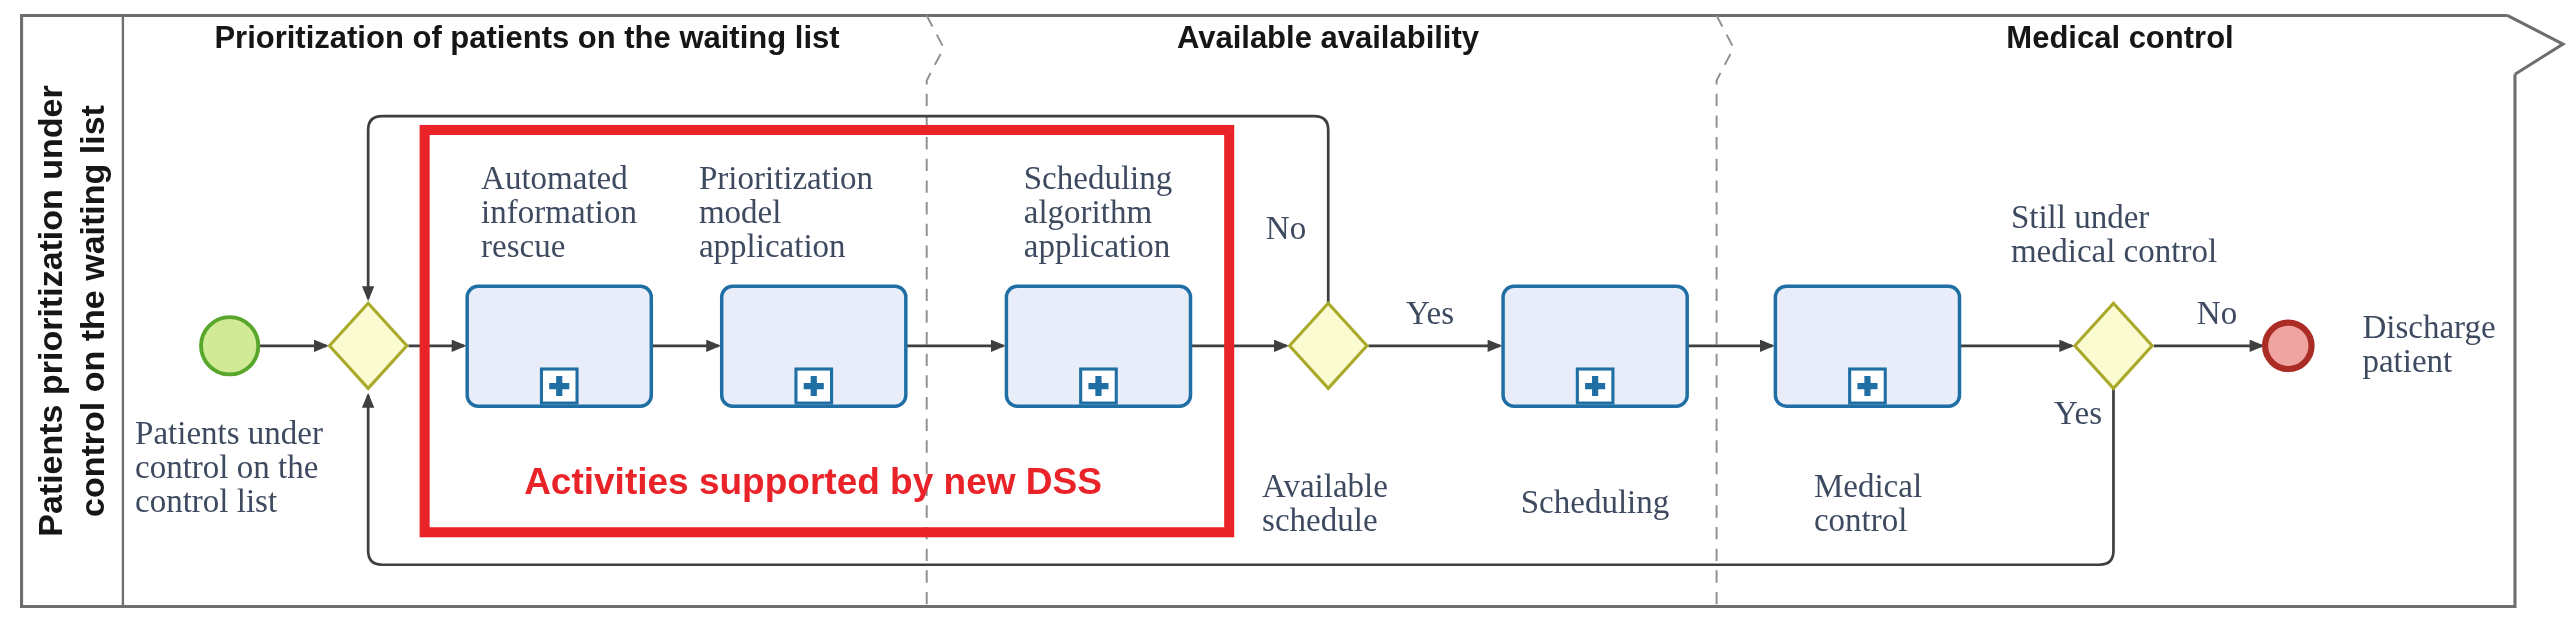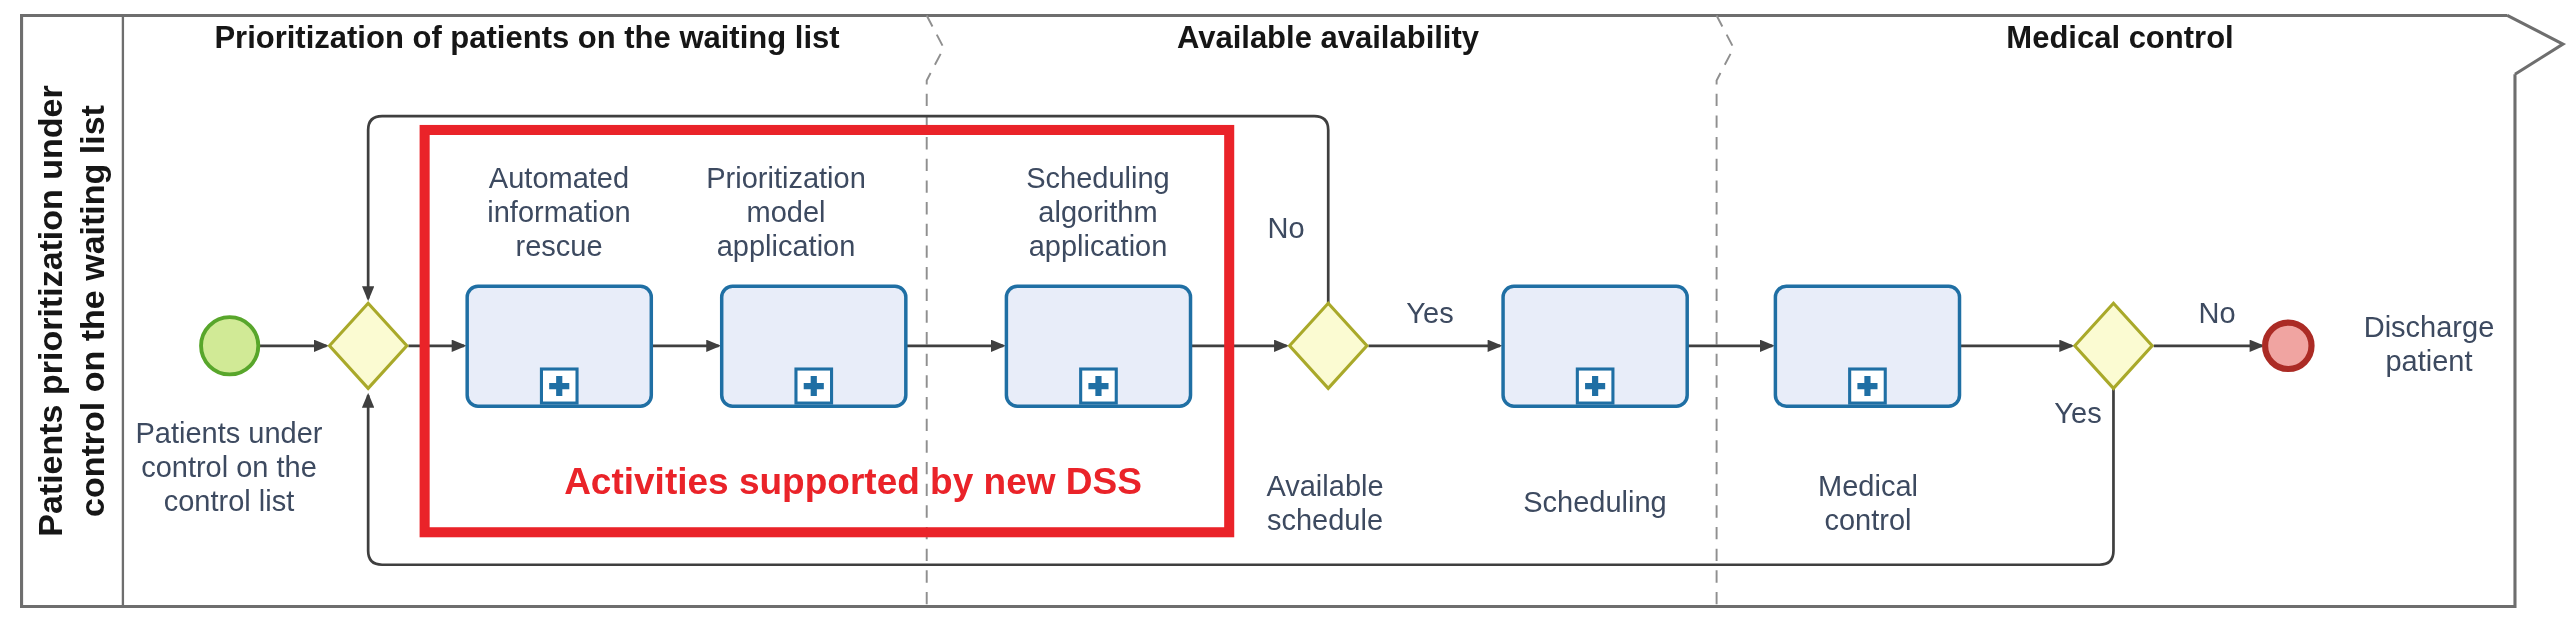--- a/index.html
+++ b/index.html
@@ -18,23 +18,23 @@
   .end{fill:var(--end-fill);stroke:var(--end-border);stroke-width:8;}
   .dssbox{fill:none;stroke:var(--highlight-red);stroke-width:13;}
   .plusbox{fill:#ffffff;stroke:var(--task-border);stroke-width:4;}
   .plus{stroke:var(--task-border);stroke-width:8;fill:none;}
   .arrowhead{fill:var(--line);}
 
   
   .phase-title{position:absolute;top:20px;transform:translateX(-50%);font-size:31px;font-weight:bold;color:var(--title-text);white-space:nowrap;}
   .lane-label{position:absolute;left:71px;top:311px;transform:translate(-50%,-50%) rotate(-90deg);
     font-size:34px;line-height:42px;font-weight:bold;color:var(--title-text);text-align:center;white-space:nowrap;}
-  .nlabel{position:absolute;transform:translateX(-50%);text-align:center;font-size:29px;line-height:34px;
-    color:var(--label-text);white-space:nowrap;}
-  .dss-caption{position:absolute;left:853px;top:461px;transform:translateX(-50%);font-size:37px;font-weight:bold;
+  .nlabel{position:absolute;transform:translateX(-50%);text-align:left;font-size:33px;line-height:34px;
+    color:var(--label-text);white-space:nowrap;font-family:Liberation Serif, serif;}
+  .dss-caption{position:absolute;left:813px;top:461px;transform:translateX(-50%);font-size:37px;font-weight:bold;
     color:var(--highlight-red);white-space:nowrap;}
 </style>
 </head>
 <body>
 
 <div class="canvas">
 
   <svg width="2576" height="622" viewBox="0 0 3328 804">
     <defs>
       <marker id="arrow" viewBox="0 0 12 10" markerWidth="20" markerHeight="16" refX="10" refY="5" orient="auto" markerUnits="userSpaceOnUse">
@@ -135,20 +135,24 @@
   </div>
   <div class="nlabel" style="left:1868px;top:469px;">
     <div>Medical</div>
     <div>control</div>
   </div>
 
   <div class="nlabel" style="left:1325px;top:469px;">
     <div>Available</div>
     <div>schedule</div>
   </div>
+  <div class="nlabel" style="left:2114px;top:200px;">
+    <div>Still under</div>
+    <div>medical control</div>
+  </div>
 
   <div class="nlabel" style="left:1286px;top:211px;">No</div>
   <div class="nlabel" style="left:1430px;top:296px;">Yes</div>
   <div class="nlabel" style="left:2217px;top:296px;">No</div>
   <div class="nlabel" style="left:2078px;top:396px;">Yes</div>
 
   <div class="nlabel" style="left:2429px;top:310px;">
     <div>Discharge</div>
     <div>patient</div>
   </div>

